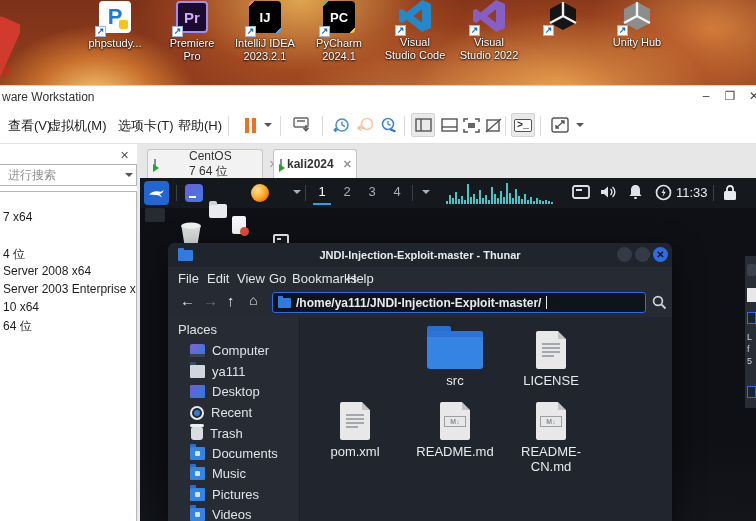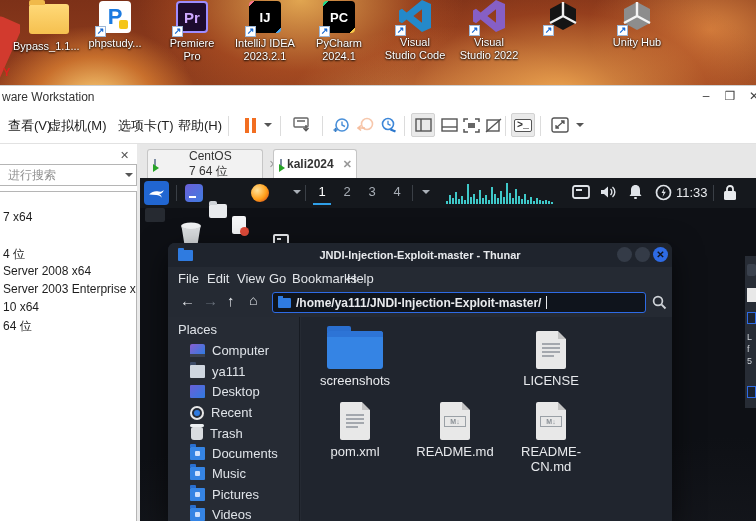--- a/index.html
+++ b/index.html
@@ -172,26 +172,20 @@
 <body>
 
 <div class="screen">
 
   <div class="abs win-desktop">
     <div class="abs red-sliver">
       <div class="stroke"></div>
     </div>
     <div class="red-partial-label">Y</div>
 
-    <div class="dt-icon" style="left:13px">
-      <div class="dt-glyph">
-          <div class="g-folder-yellow"></div>
-        </div>
-      <div class="dt-label"><span>Bypass_1.1...</span></div>
-    </div>
     <div class="dt-icon" style="left:82px">
       <div class="dt-glyph">
           <div class="g-sq g-php">
             <span>P</span>
             <i></i>
           </div>
         <span class="shortcut-arrow">↗</span>
         </div>
       <div class="dt-label"><span>phpstudy...</span></div>
     </div>
@@ -553,23 +547,23 @@
                   <span class="pic pic-folder-blue pic-dot"></span>
                   <span class="lbl">Pictures</span>
                 </div>
                 <div class="place" style="top:189px">
                   <span class="pic pic-folder-blue pic-dot"></span>
                   <span class="lbl">Videos</span>
                 </div>
               </div>
 
               <div class="abs th-files">
-                <div class="fitem" style="left:4px;top:14px">
+                <div class="fitem" style="left:104px;top:14px">
                   <div class="fico-folder"></div>
-                  <div class="fname">screenshots</div>
+                  <div class="fname">src</div>
                 </div>
                 <div class="fitem" style="left:200px;top:14px">
                   <div class="fico-doc">
                     <span class="fold"></span>
                     <span class="ln" style="top:12px;width:18px"></span>
                       <span class="ln" style="top:16px;width:18px"></span>
                     <span class="ln" style="top:20px;width:18px"></span>
                       <span class="ln" style="top:24px;width:12px"></span>
                   </div>
                   <div class="fname">LICENSE</div>

